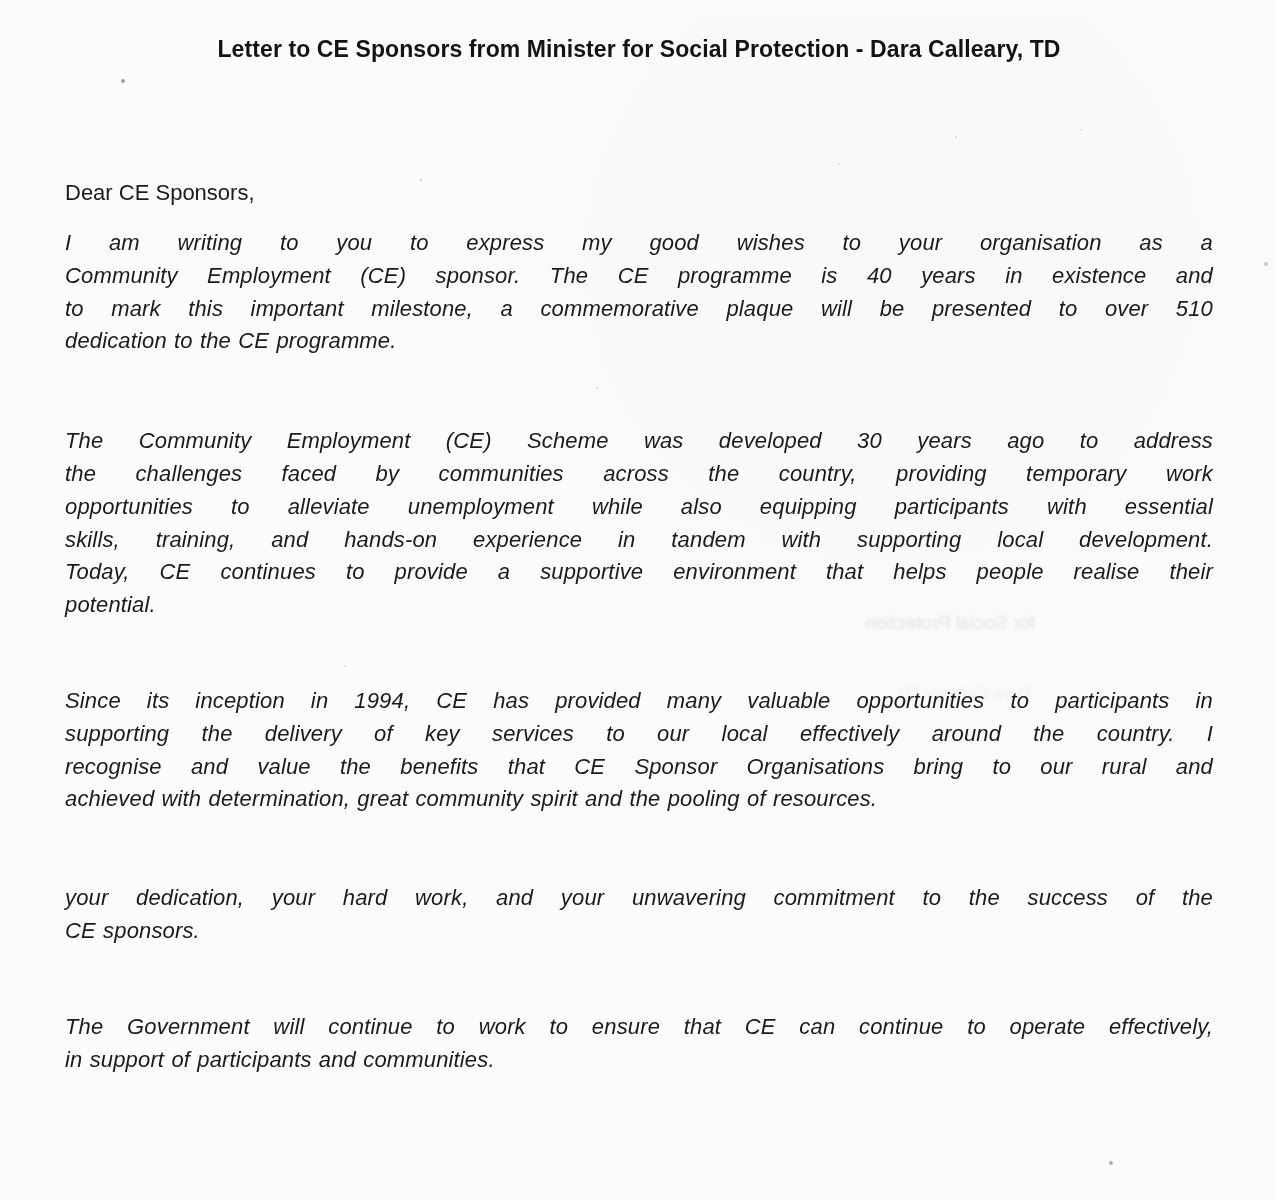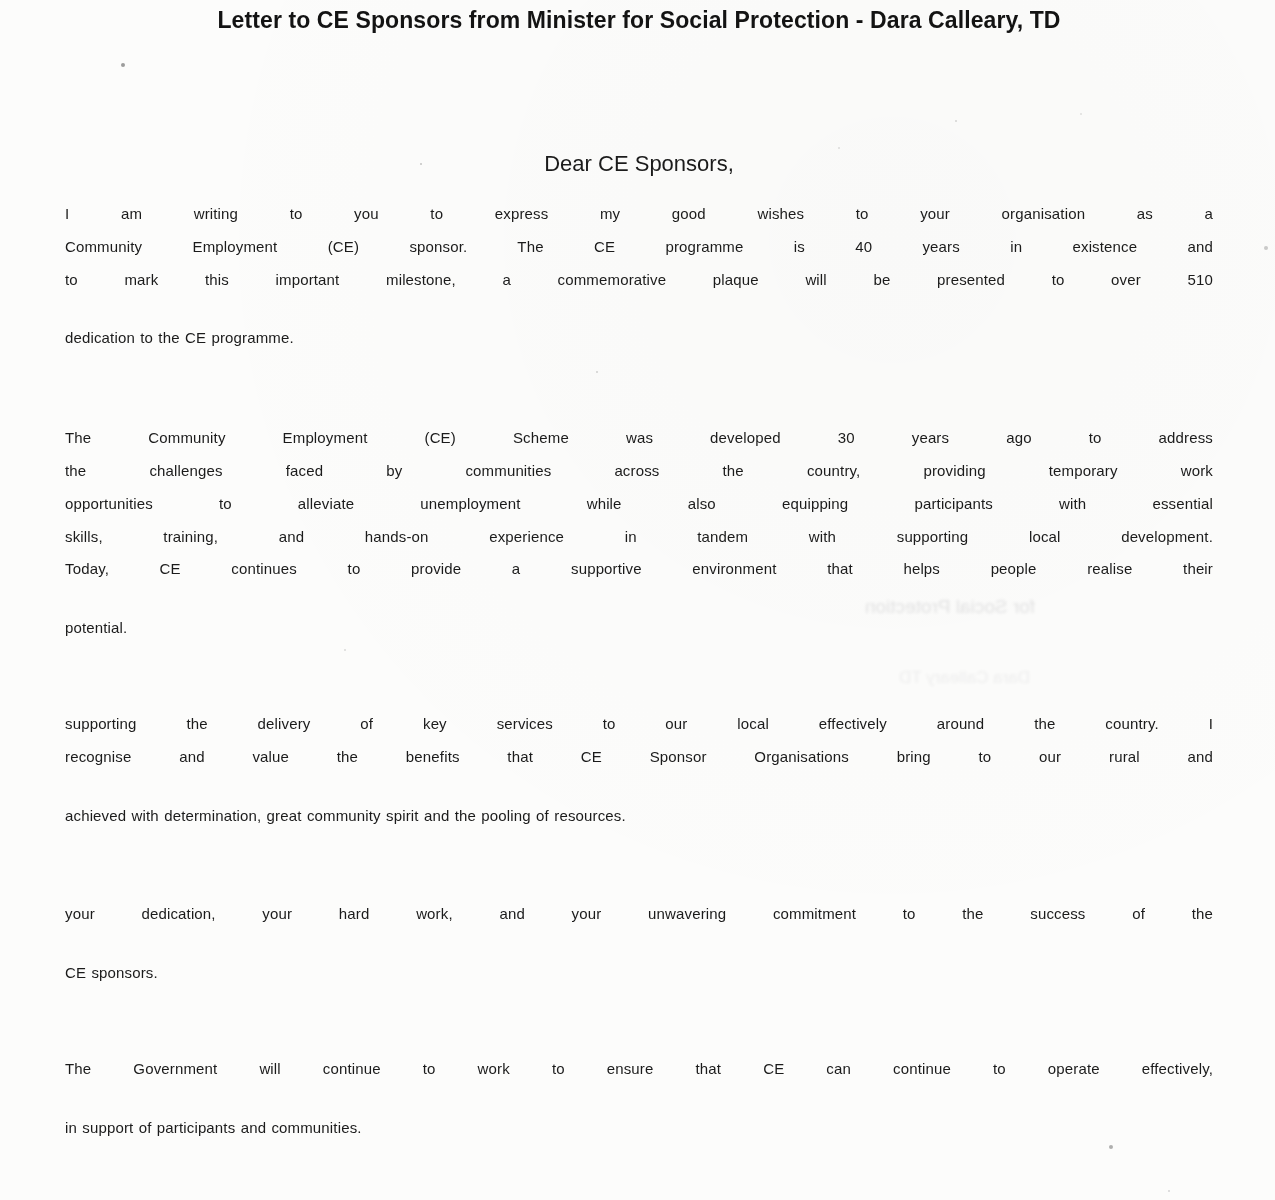--- a/index.html
+++ b/index.html
@@ -21,48 +21,47 @@
     width: 1275px;
     height: 1200px;
     box-sizing: border-box;
     padding: 0 62px 0 65px;
     
     background:
       radial-gradient(circle at 70% 20%, rgba(0,0,0,0.012), transparent 60%),
       #fcfcfb;
   }
   .doc-title {
-    margin: 0;
-    padding-top: 7px;
+    margin: 16px;
+    padding-top: 20px;
     text-align: center;
     font-size: 23px;
     font-weight: bold;
     letter-spacing: 0.1px;
     color: #131313;
   }
   .salutation {
     margin-top: 113px;
     font-size: 22px;
     line-height: 33px;
-    text-align: center;
   }
   .para {
-    font-size: 15px;
+    font-size: 22px;
     line-height: 32.8px;
     letter-spacing: 0.15px;
+    font-style: italic;
   }
   .para .line {
     text-align: justify;
     text-align-last: justify;
     word-spacing: 1px;
   }
   .para .line--last {
     text-align: right;
     text-align-last: left;
-    margin-top: 26px;
   }
   .mt-p1 { margin-top: 18px; }
   .mt-p2 { margin-top: 67px; }
   .mt-p3 { margin-top: 63px; }
   .mt-p4 { margin-top: 66px; }
   .mt-p5 { margin-top: 63px; }
 
   
   .bleed-through {
     position: absolute;
@@ -130,20 +129,21 @@
   <div class="para mt-p2">
     <div class="line">The Community Employment (CE) Scheme was developed 30 years ago to address</div>
     <div class="line">the challenges faced by communities across the country, providing temporary work</div>
     <div class="line">opportunities to alleviate unemployment while also equipping participants with essential</div>
     <div class="line">skills, training, and hands-on experience in tandem with supporting local development.</div>
     <div class="line">Today, CE continues to provide a supportive environment that helps people realise their</div>
     <div class="line line--last">potential.</div>
   </div>
 
   <div class="para mt-p3">
+    <div class="line">Since its inception in 1994, CE has provided many valuable opportunities to participants in</div>
     <div class="line">supporting the delivery of key services to our local effectively around the country.  I</div>
     <div class="line">recognise and value the benefits that CE Sponsor Organisations bring to our rural and</div>
     <div class="line line--last">achieved with determination, great community spirit and the pooling of resources.</div>
   </div>
 
   <div class="para mt-p4">
     <div class="line">your dedication, your hard work, and your unwavering commitment to the success of the</div>
     <div class="line line--last">CE sponsors.</div>
   </div>
 

